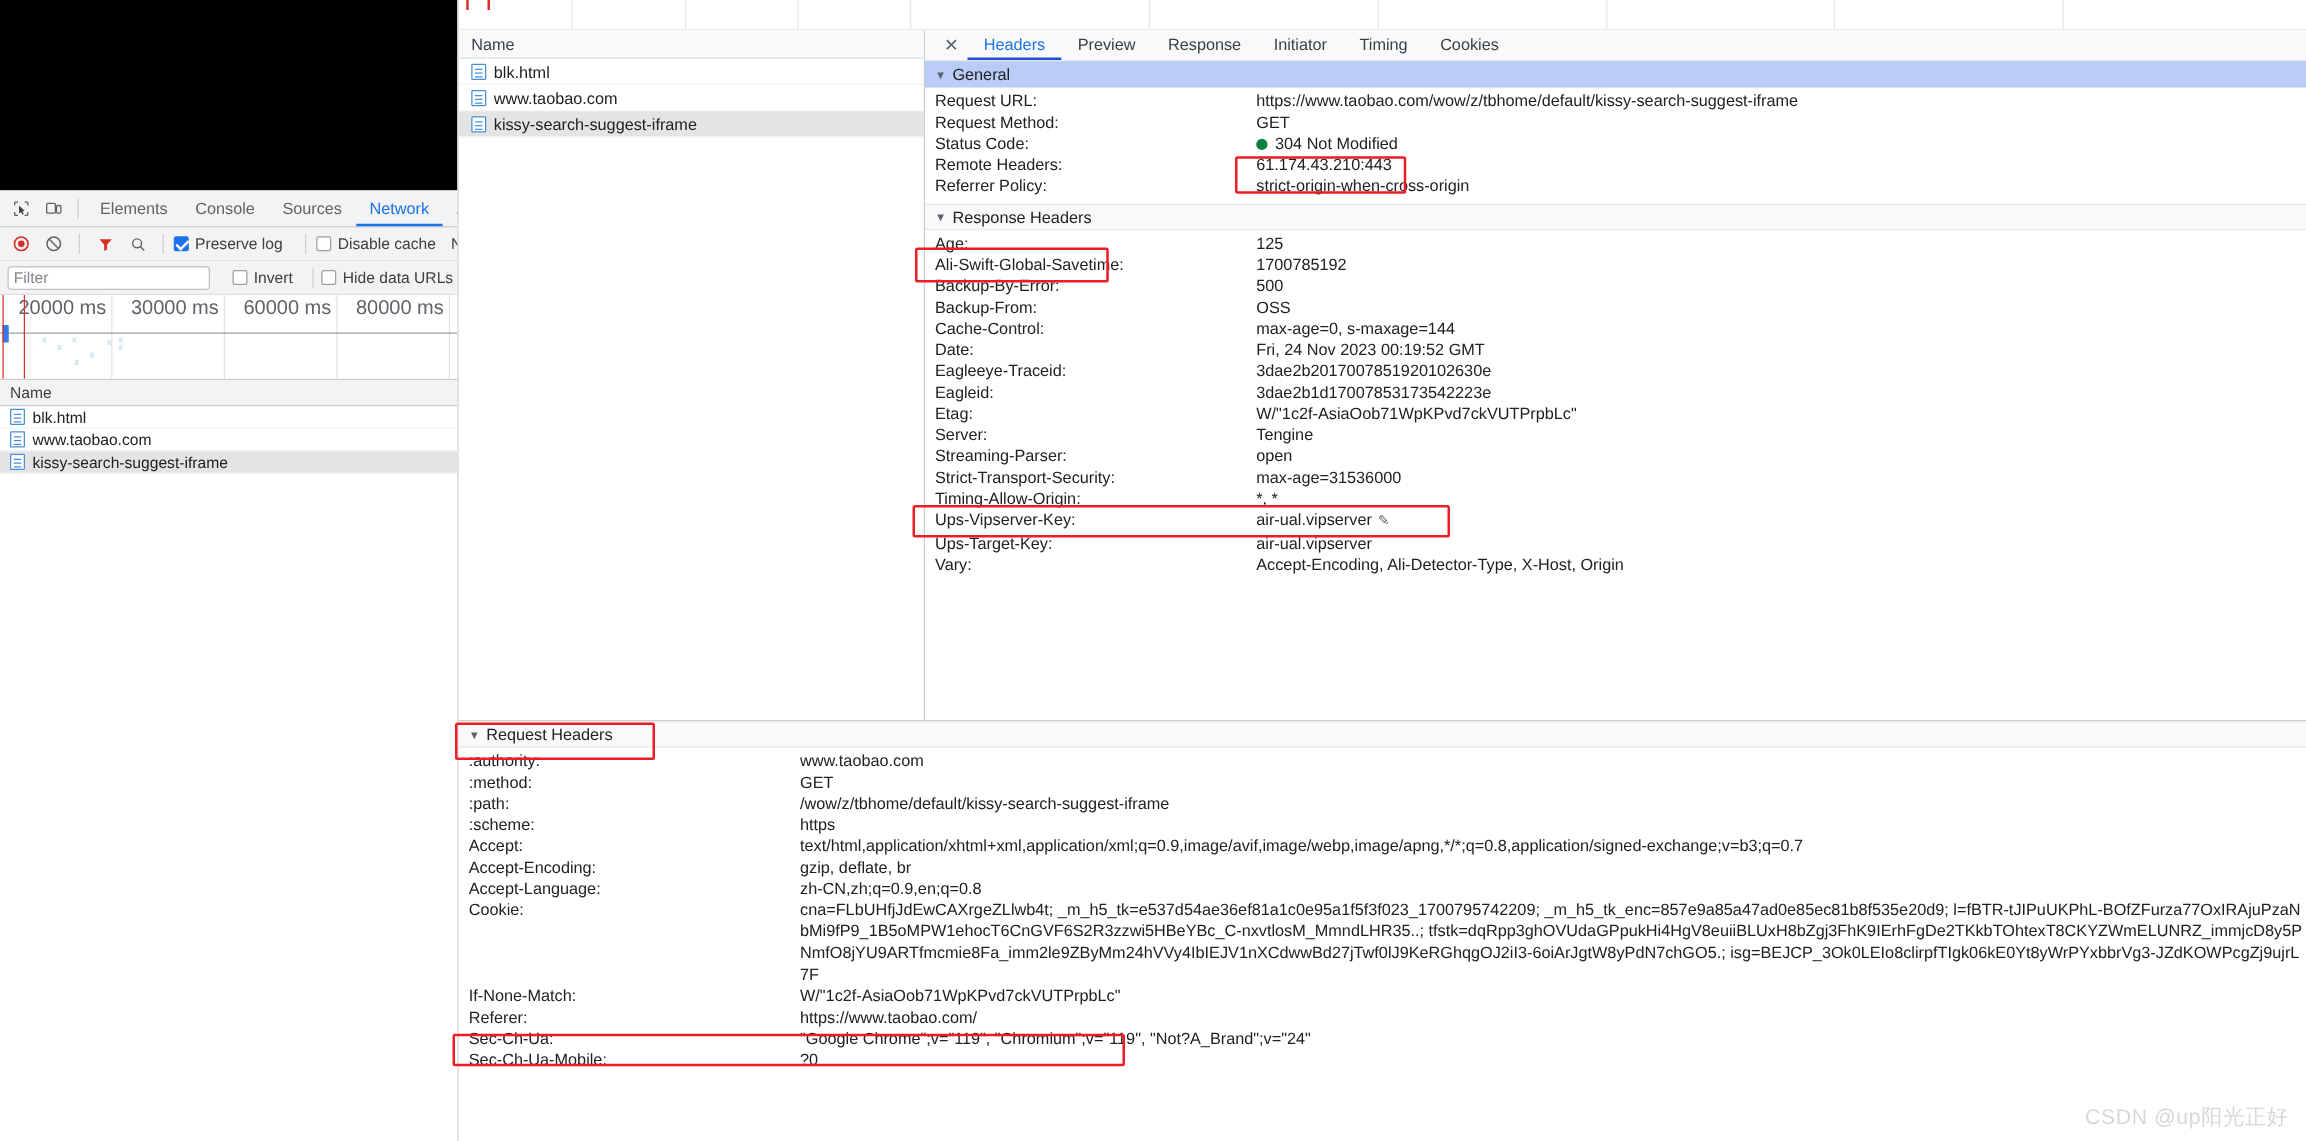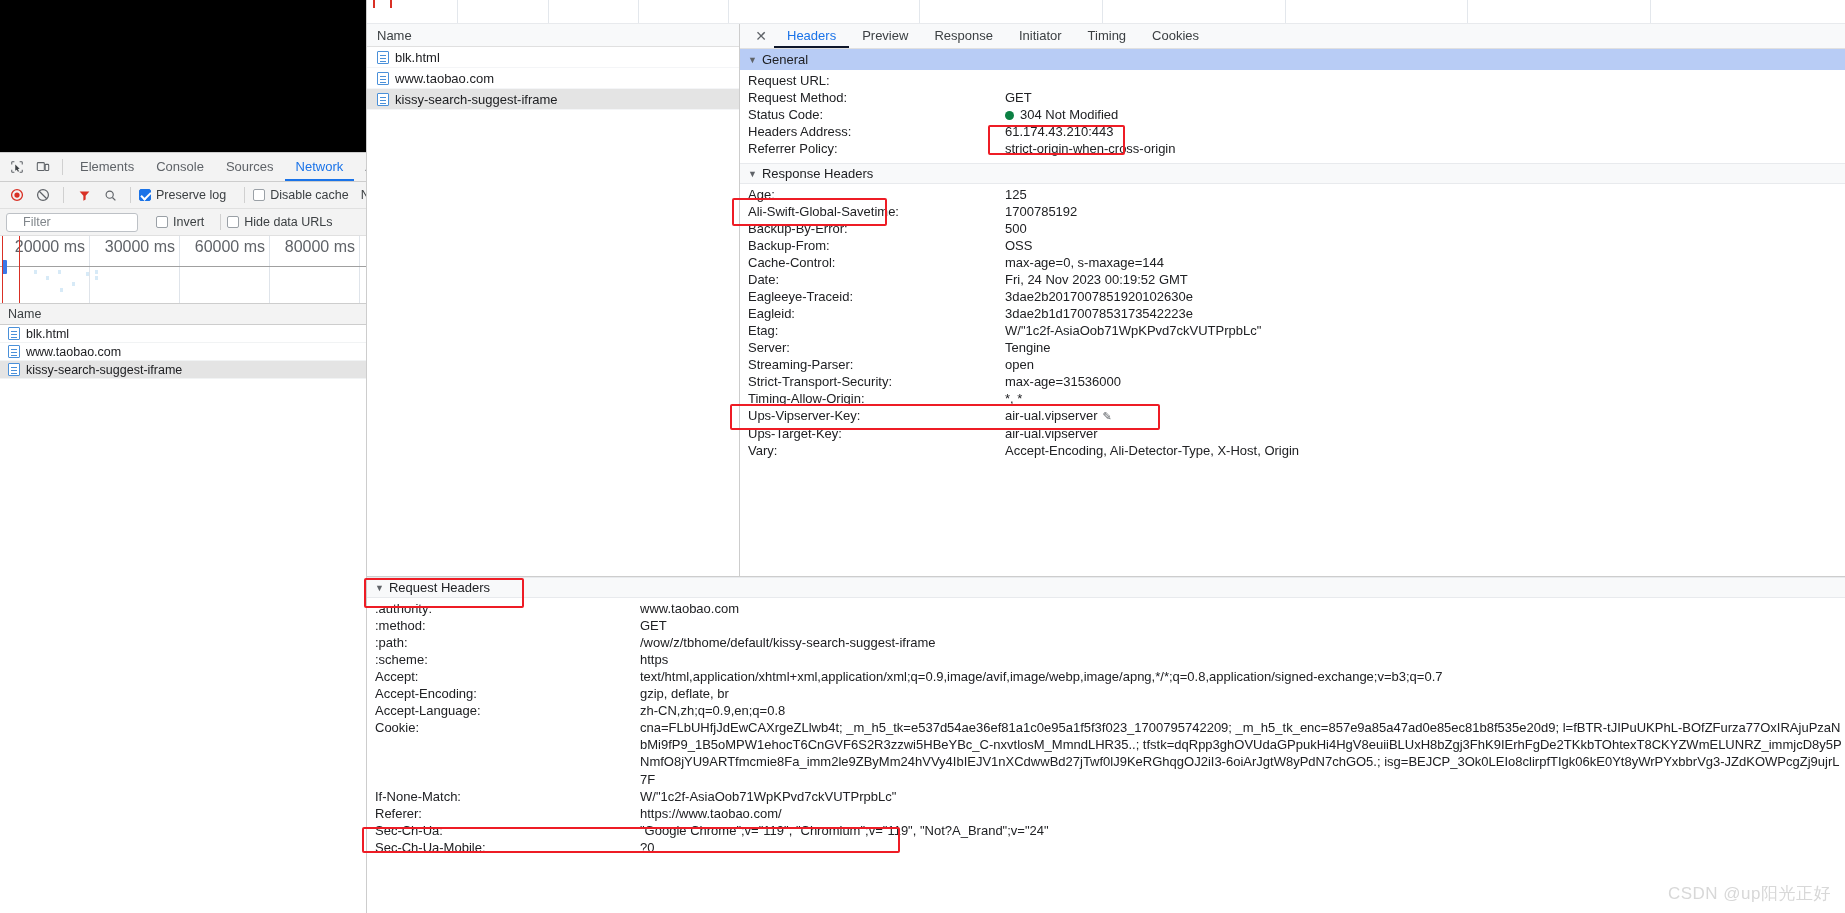--- a/index.html
+++ b/index.html
@@ -74,23 +74,23 @@
   .tb-group { display: flex; align-items: center; }
 
   
   .dt-filterbar {
     height: 27px; background: #f3f3f3;
     border-bottom: 1px solid #e0e0e0;
     display: flex; align-items: center; padding-left: 6px; gap: 0;
     font-size: 12.5px; color: #3c4043;
   }
   .filter-input {
-    width: 132px; height: 19px;
+    width: 162px; height: 19px;
     border: 1px solid #bdc1c6; border-radius: 3px; background: #fff;
-    font-size: 12.5px; color: #202124; padding: 0 16px;
+    font-size: 12.5px; color: #202124; padding: 0 4px;
     font-family: "Liberation Sans", sans-serif;
   }
   .filter-input::placeholder { color: #80868b; }
 
   
   .dt-overview {
     height: 68px; background: #ffffff;
     border-bottom: 1px solid #cdcdcd; position: relative;
     overflow: hidden;
   }
@@ -169,21 +169,21 @@
     display: flex; align-items: center; padding-left: 8px; gap: 0;
   }
   .hp-close {
     width: 26px; height: 24px; display: flex; align-items: center; justify-content: center;
     color: #5f6368; font-size: 14px;
   }
   .hp-tab {
     padding: 0 13px; height: 24px; line-height: 24px;
     font-size: 13px; color: #3c4043; white-space: nowrap;
   }
-  .hp-tab.active { color: #1a73e8; border-bottom: 2px solid #0f172a; }
+  .hp-tab.active { color: #1a73e8; border-bottom: 2px solid #1d4ed8; }
 
   .section-title {
     height: 21px; background: #b8ccf5; display: flex; align-items: center;
     padding-left: 8px; font-size: 13px; color: #202124; position: relative;
   }
   .section-title.plain { background: #f8f9fa; border-top: 1px solid #e8eaed; border-bottom: 1px solid #e8eaed; }
   .tri { margin-right: 5px; font-size: 9px; color: #5f6368; }
 
   .kv-list { padding-top: 2px; }
   .kv {
@@ -399,31 +399,32 @@
       <span class="hp-tab">Cookies</span>
     </div>
 
     <div class="section-title">
       <span class="tri">▼</span>
       <span>General</span>
     </div>
     <div class="kv-list">
       <div class="kv">
         <span class="k">Request URL:</span>
+        <span class="v">https://www.taobao.com/wow/z/tbhome/default/kissy-search-suggest-iframe</span>
       </div>
       <div class="kv">
         <span class="k">Request Method:</span>
         <span class="v">GET</span>
       </div>
       <div class="kv">
         <span class="k">Status Code:</span>
         <span class="v"><span class="status-dot"></span><span>304 Not Modified</span></span>
       </div>
       <div class="kv">
-        <span class="k">Headers Address:</span>
+        <span class="k">Remote Headers:</span>
         <span class="v">61.174.43.210:443</span>
       </div>
       <div class="kv">
         <span class="k">Referrer Policy:</span>
         <span class="v">strict-origin-when-cross-origin</span>
       </div>
     </div>
 
     <div class="section-title plain" style="margin-top:6px">
       <span class="tri">▼</span>

